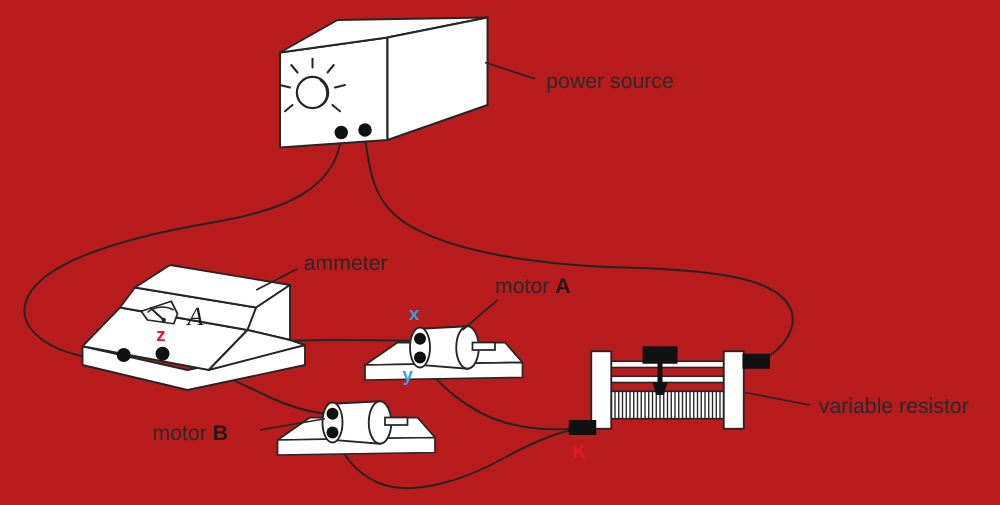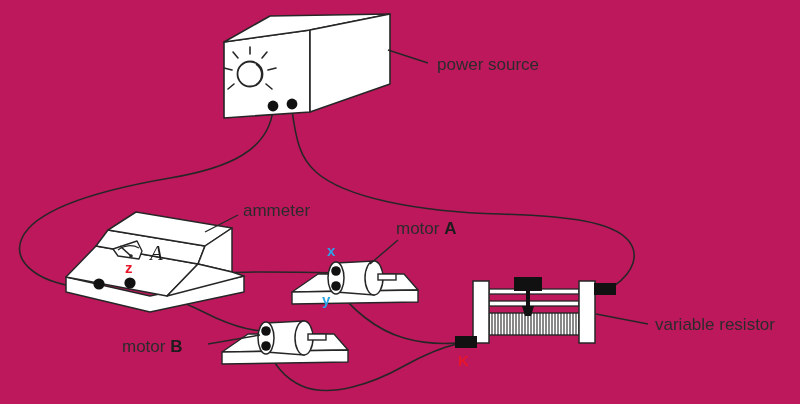--- a/index.html
+++ b/index.html
@@ -8,21 +8,21 @@
     padding: 0;
     background: #ffffff;
   }
   body {
     font-family: "Liberation Sans", sans-serif;
   }
   #stage {
     position: relative;
     width: 800px;
     height: 404px;
-    background: #be185d;
+    background: #b91c1c;
     overflow: hidden;
   }
   #diagram {
     position: absolute;
     left: 0;
     top: 0;
     width: 800px;
     height: 404px;
   }
   .lbl {

